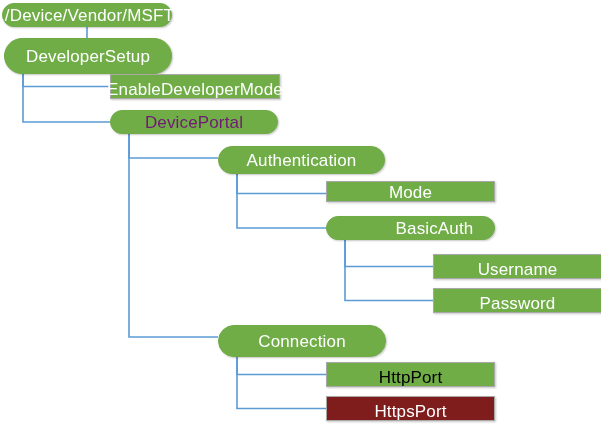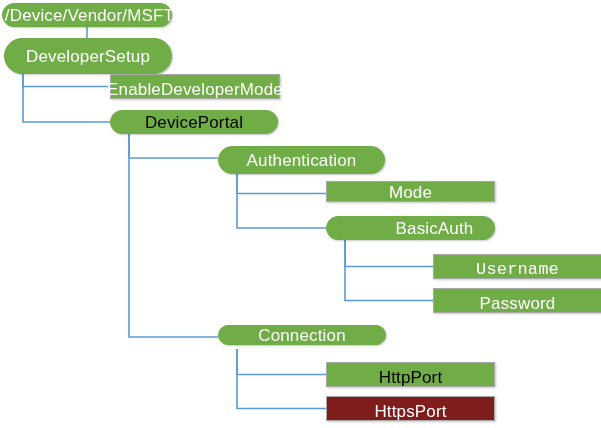--- a/index.html
+++ b/index.html
@@ -75,39 +75,39 @@
   <div id="node-layer">
       <div class="node pill" style="left: 2px; top: 3px; width: 170px; height: 24px; background: rgb(112, 173, 71); color: rgb(255, 255, 255);">
         <span class="node-label">./Device/Vendor/MSFT</span>
       </div>
       <div class="node pill" style="left: 4px; top: 38px; width: 168px; height: 36px; background: rgb(112, 173, 71); color: rgb(255, 255, 255);">
         <span class="node-label">DeveloperSetup</span>
       </div>
       <div class="node rect" style="left: 110px; top: 74px; width: 170px; height: 25px; background: rgb(112, 173, 71); color: rgb(255, 255, 255); border-color: rgb(168, 168, 168);">
         <span class="node-label">EnableDeveloperMode</span>
       </div>
-      <div class="node pill" style="left: 110px; top: 110px; width: 168px; height: 24px; background: rgb(112, 173, 71); color: #000000;">
+      <div class="node pill" style="left: 110px; top: 110px; width: 168px; height: 24px; background: rgb(112, 173, 71); color: #701a75;">
         <span class="node-label">DevicePortal</span>
       </div>
       <div class="node pill" style="left: 218px; top: 146px; width: 167px; height: 28px; background: rgb(112, 173, 71); color: rgb(255, 255, 255);">
         <span class="node-label">Authentication</span>
       </div>
       <div class="node rect" style="left: 326px; top: 181px; width: 169px; height: 21px; background: rgb(112, 173, 71); color: rgb(255, 255, 255); border-color: rgb(168, 168, 168);">
         <span class="node-label">Mode</span>
       </div>
       <div class="node pill" style="left: 326px; top: 216px; width: 169px; height: 24px; background: rgb(112, 173, 71); color: rgb(255, 255, 255); padding-left: 48px;">
         <span class="node-label">BasicAuth</span>
       </div>
-      <div class="node rect" style="left: 433px; top: 254px; width: 169px; height: 25px; background: rgb(112, 173, 71); color: rgb(255, 255, 255); border-color: rgb(168, 168, 168); font-family: Liberation Mono, monospace;">
+      <div class="node rect" style="left: 433px; top: 254px; width: 169px; height: 25px; background: rgb(112, 173, 71); color: rgb(255, 255, 255); border-color: rgb(168, 168, 168);">
         <span class="node-label">Username</span>
       </div>
       <div class="node rect" style="left: 433px; top: 288px; width: 169px; height: 25px; background: rgb(112, 173, 71); color: rgb(255, 255, 255); border-color: rgb(168, 168, 168);">
         <span class="node-label">Password</span>
       </div>
-      <div class="node pill" style="left: 218px; top: 325px; width: 168px; height: 20px; background: rgb(112, 173, 71); color: rgb(255, 255, 255); justify-content: center;">
+      <div class="node pill" style="left: 218px; top: 325px; width: 168px; height: 32px; background: rgb(112, 173, 71); color: rgb(255, 255, 255); justify-content: center;">
         <span class="node-label">Connection</span>
       </div>
       <div class="node rect" style="left: 326px; top: 362px; width: 169px; height: 25px; background: rgb(112, 173, 71); color: #000000; border-color: rgb(168, 168, 168);">
         <span class="node-label">HttpPort</span>
       </div>
       <div class="node rect" style="left: 326px; top: 396px; width: 169px; height: 25px; background: #7f1d1d; color: rgb(255, 255, 255); border-color: rgb(168, 168, 168);">
         <span class="node-label">HttpsPort</span>
       </div>
     </div>
 </div>

